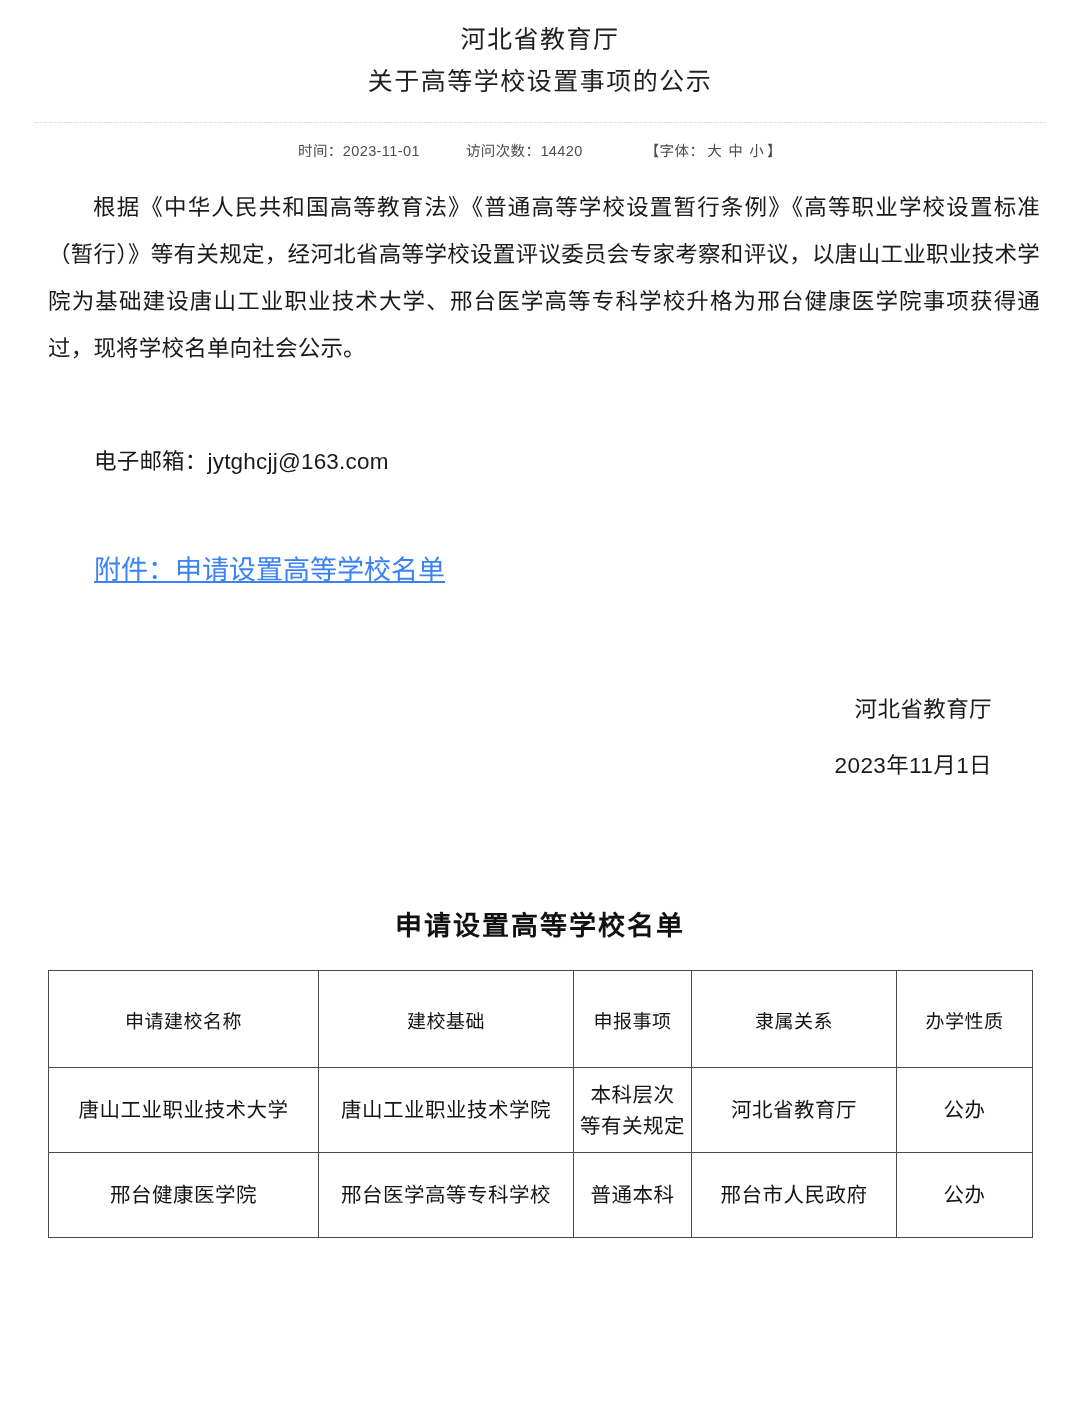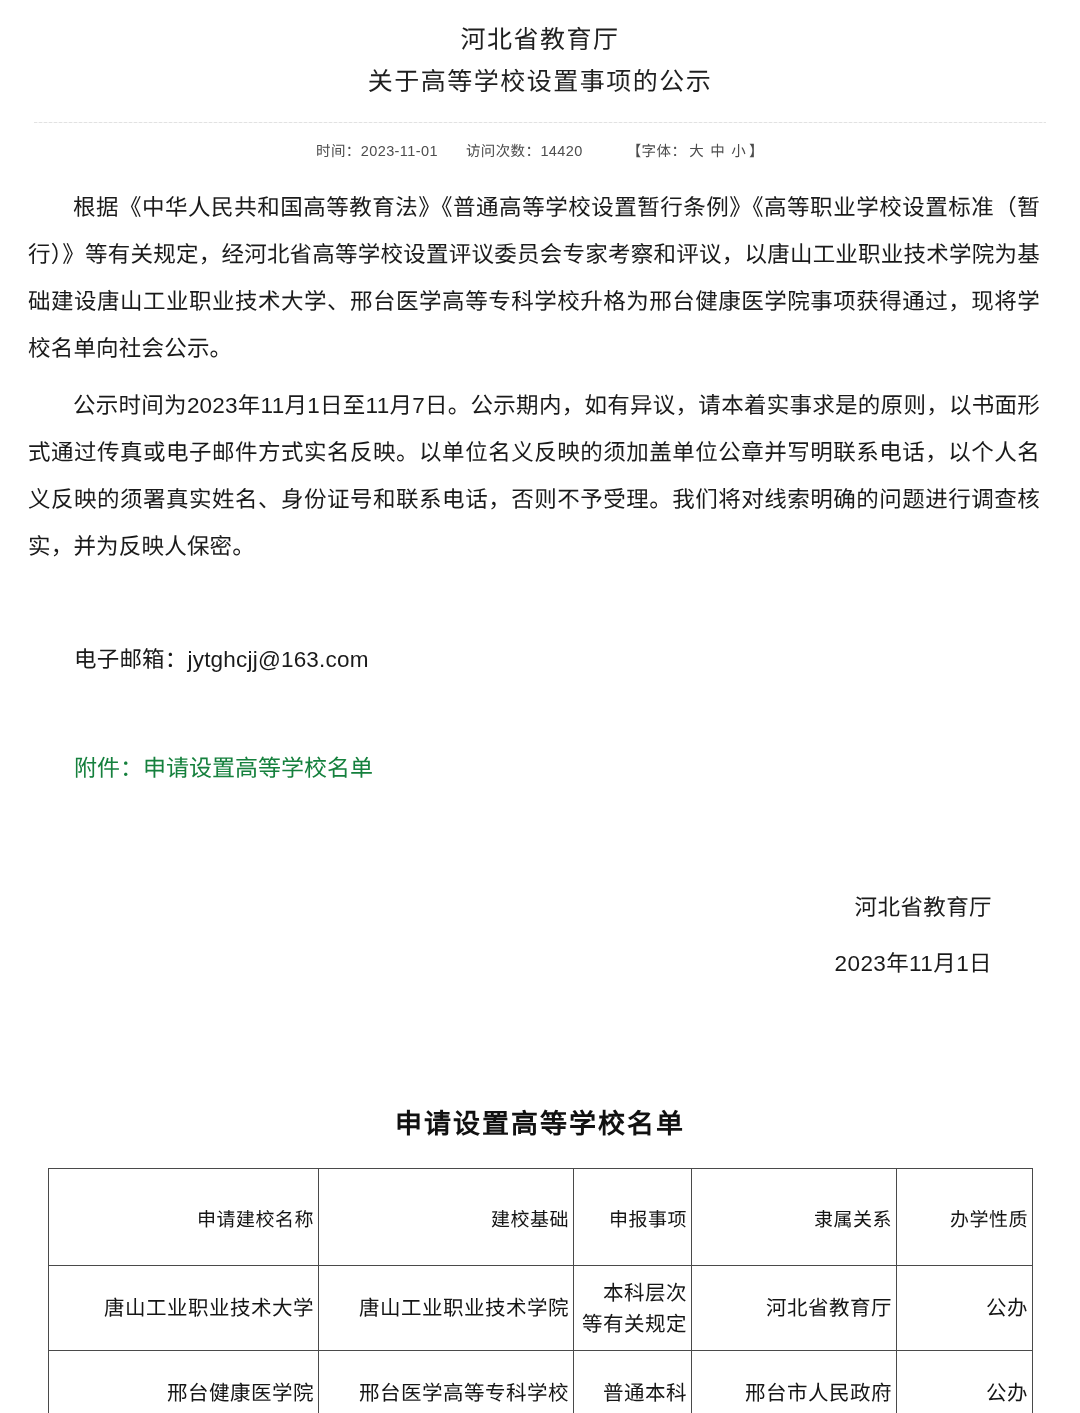--- a/index.html
+++ b/index.html
@@ -44,33 +44,33 @@
       to right,
       #e2e2e2 0px, #e2e2e2 3px,
       #f4f4f4 3px, #f4f4f4 5px
     );
   }
 
   .meta-row {
     display: flex;
     justify-content: center;
     align-items: center;
-    gap: 28px;
+    gap: 46px;
     font-size: 14.5px;
     color: #4d4d4d;
     padding: 16px 0 6px 0;
     letter-spacing: 0.4px;
   }
   .meta-item { white-space: nowrap; }
   .font-sizer { white-space: nowrap; margin-left: 16px; }
   .font-sizer .sz { margin: 0 3px; cursor: pointer; }
 
   
   .body-wrap {
-    padding: 18px 40px 0 28px;
+    padding: 18px 40px 0 48px;
   }
   p.para {
     margin: 0 0 10px 0;
     font-size: 22.5px;
     line-height: 47px;
     text-align: justify;
     text-justify: inter-ideograph;
     text-indent: 2em;
     letter-spacing: 0.2px;
     color: #1a1a1a;
@@ -85,23 +85,24 @@
     line-height: 56px;
     color: #1a1a1a;
     letter-spacing: 0.2px;
   }
 
   .attach-block {
     margin-top: 60px;
     padding-left: 46px;
   }
   .attach-line {
-    font-size: 23px;
+    font-size: 27px;
     line-height: 40px;
-    color: #15803d;
+    color: #3b82f6;
+    text-decoration: underline;
   }
 
   .signature-block {
     margin-top: 92px;
     padding-right: 48px;
     text-align: right;
   }
   .sig-line {
     font-size: 22.5px;
     line-height: 56px;
@@ -124,21 +125,21 @@
   }
 
   table.school-table {
     width: 100%;
     border-collapse: collapse;
     table-layout: fixed;
   }
   table.school-table th,
   table.school-table td {
     border: 1.5px solid #4a4a4a;
-    text-align: right;
+    text-align: center;
     vertical-align: middle;
     font-weight: 400;
     color: #151515;
     padding: 6px 4px;
   }
   table.school-table thead th {
     height: 84px;
     font-size: 19px;
     letter-spacing: 0.5px;
   }
@@ -169,21 +170,20 @@
   <div class="header-rule"></div>
 
   <div class="meta-row">
     <span class="meta-item"><span>时间：</span><span>2023-11-01</span></span>
     <span class="meta-item"><span>访问次数：</span><span>14420</span></span>
     <span class="font-sizer"><span>【字体：</span><span class="sz">大</span><span class="sz">中</span><span class="sz">小</span><span>】</span></span>
   </div>
 
   <div class="body-wrap">
     <p class="para">根据《中华人民共和国高等教育法》《普通高等学校设置暂行条例》《高等职业学校设置标准（暂行）》等有关规定，经河北省高等学校设置评议委员会专家考察和评议，以唐山工业职业技术学院为基础建设唐山工业职业技术大学、邢台医学高等专科学校升格为邢台健康医学院事项获得通过，现将学校名单向社会公示。</p>
-    <p class="para">公示时间为2023年11月1日至11月7日。公示期内，如有异议，请本着实事求是的原则，以书面形式通过传真或电子邮件方式实名反映。以单位名义反映的须加盖单位公章并写明联系电话，以个人名义反映的须署真实姓名、身份证号和联系电话，否则不予受理。我们将对线索明确的问题进行调查核实，并为反映人保密。</p>
 
     <div class="contact-block">
       <div class="contact-line"><span>电子邮箱：</span><span>jytghcjj@163.com</span></div>
     </div>
 
     <div class="attach-block">
       <div class="attach-line"><span>附件：</span><span>申请设置高等学校名单</span></div>
     </div>
 
     <div class="signature-block">

